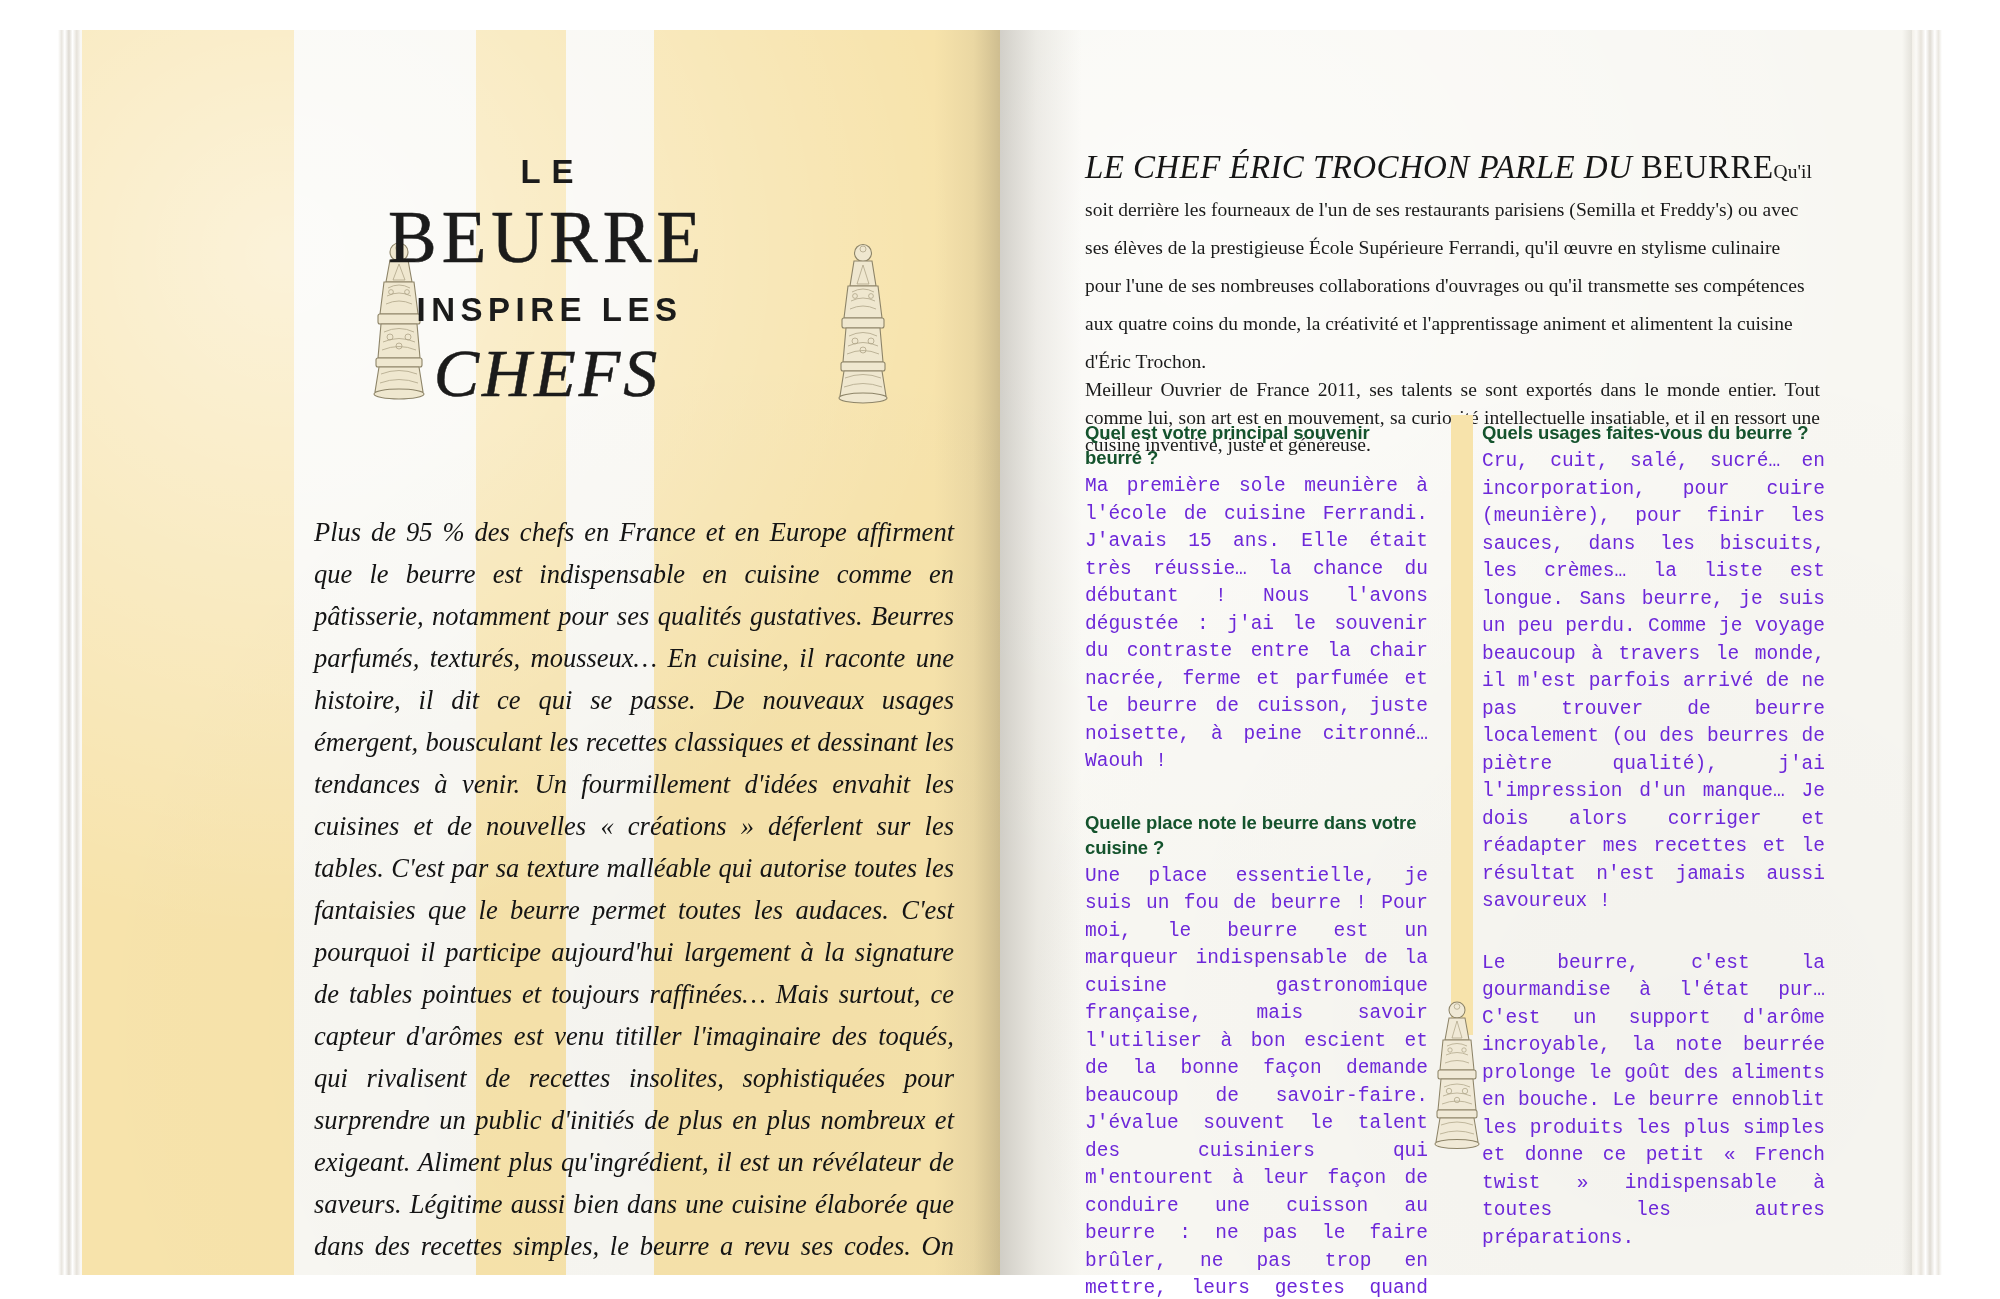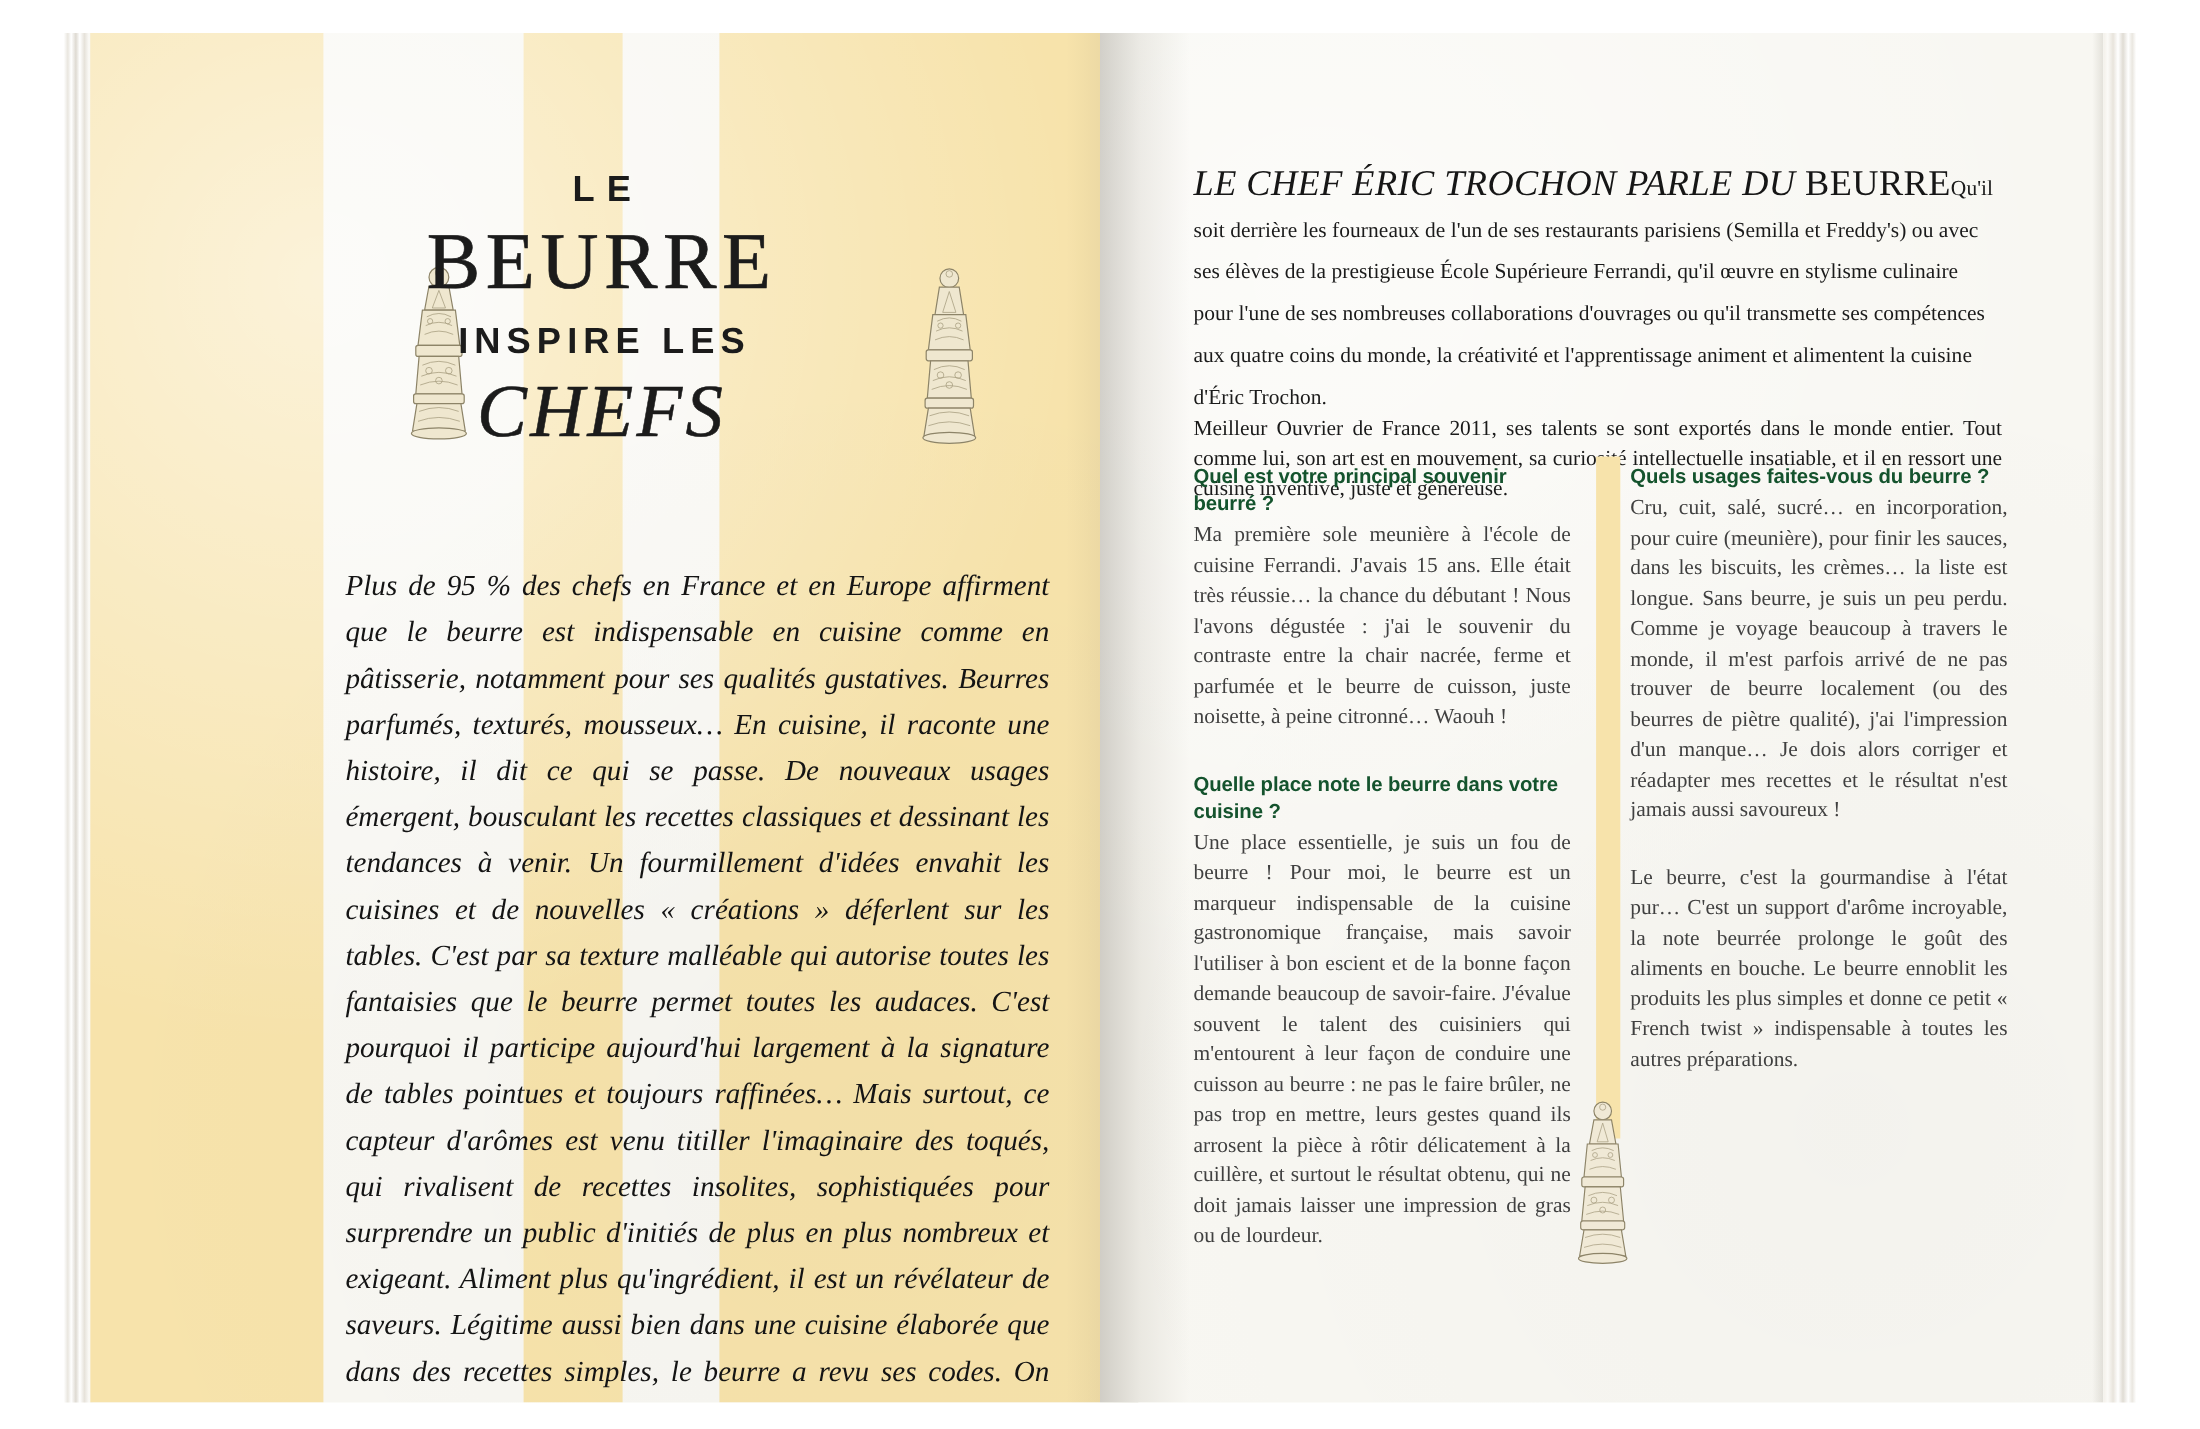--- a/index.html
+++ b/index.html
@@ -40,21 +40,20 @@
       #ffffff 55%, #e8e4dc 70%, #fbfaf7 86%, #f3f0e9 100%);
   }
 
   
   .page-left {
     position: absolute;
     left: 82px; top: 30px;
     width: 918px; height: 1245px;
     background: #f8f7f2;
     overflow: hidden;
-    padding-left: 35px;
   }
   
   .band {
     position: absolute;
     top: 0; bottom: 0;
     background: #f7e3ab;
   }
   .band-a { left: 0px;   width: 212px; }
   .band-b { left: 394px; width: 90px; }
   .band-c { left: 572px; width: 346px; }
@@ -211,24 +210,24 @@
   .q-title {
     font-family: "Liberation Sans", sans-serif;
     font-weight: 700;
     font-size: 18.5px;
     line-height: 25px;
     color: #14532d;
     margin: 0 0 3px 0;
     letter-spacing: -0.1px;
   }
   .q-answer {
-    font-family: Liberation Serif, serif;
+    font-family: Liberation Mono, monospace;
     font-size: 19.5px;
     line-height: 27.5px;
-    color: #404040;
+    color: #6d28d9;
     text-align: justify;
     margin: 0 0 34px 0;
     -webkit-hyphens: none;
     hyphens: none;
   }
   .q-answer:last-child { margin-bottom: 0; }
 
   
   .qa-rule {
     position: absolute;

